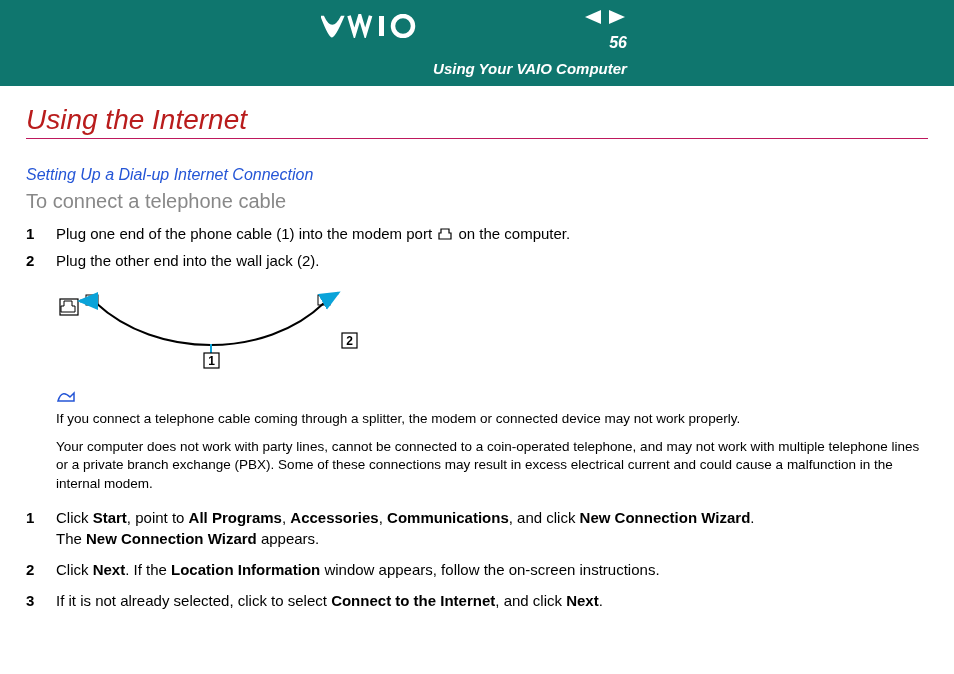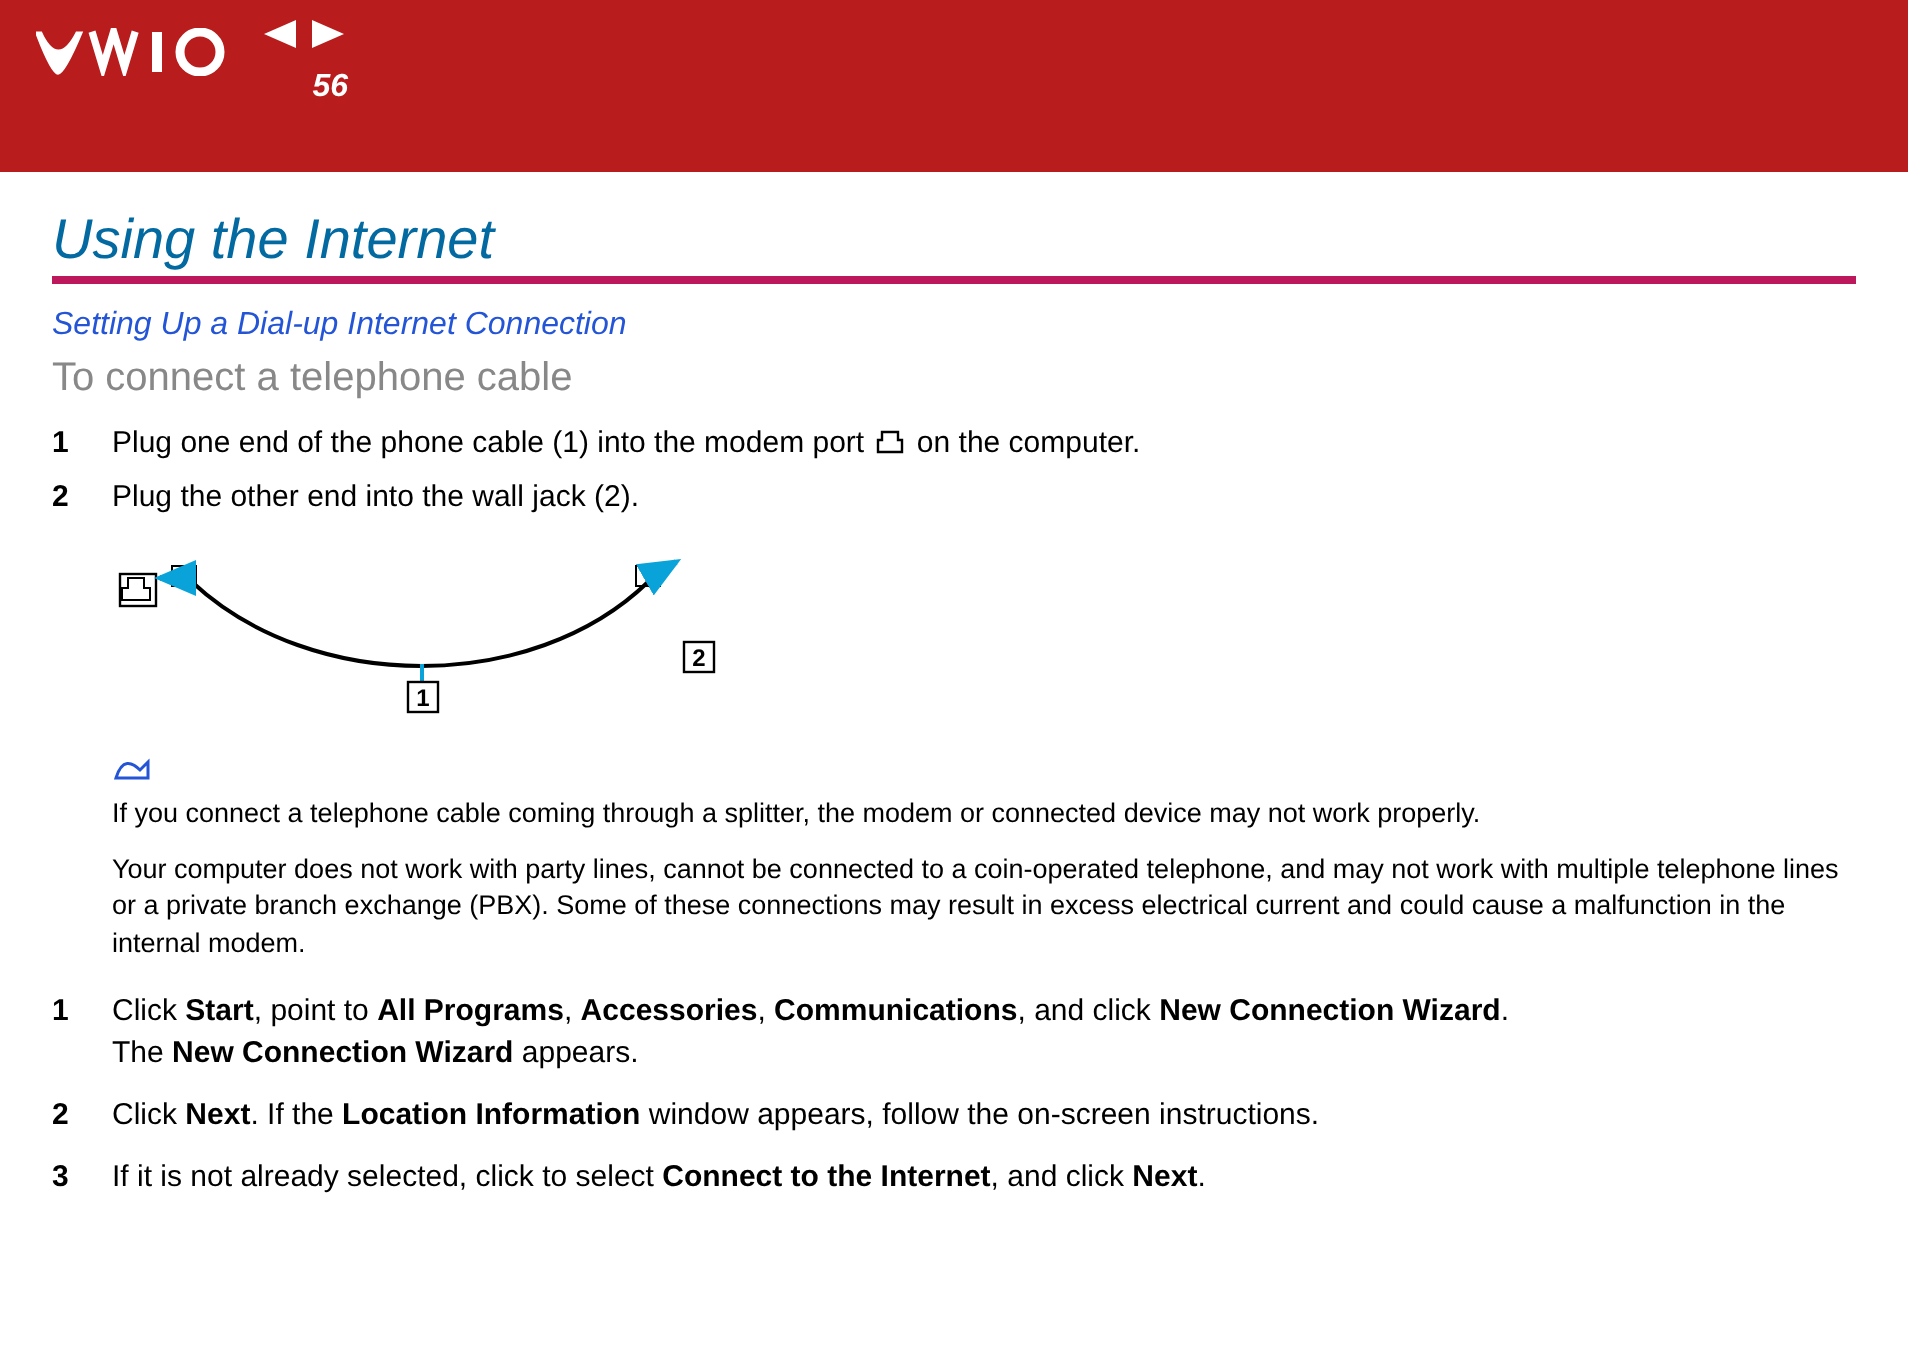--- a/index.html
+++ b/index.html
@@ -4,47 +4,47 @@
 <style>
   * { margin: 0; padding: 0; box-sizing: border-box; }
   body {
     width: 954px;
     height: 674px;
     font-family: Arial, Helvetica, sans-serif;
     background: #fff;
     overflow: hidden;
   }
   .header {
-    background: #b91c1c;
+    background: #0f766e;
     color: #fff;
     height: 86px;
     padding: 10px 24px 6px 18px;
     display: flex;
-    justify-content: flex-start;
+    justify-content: center;
     align-items: flex-start;
   }
   .logo { display: flex; align-items: center; margin-top: 4px; }
   .header-right {
     display: flex;
     flex-direction: column;
     align-items: flex-end;
     gap: 6px;
   }
   .nav-arrows { display: flex; gap: 8px; align-items: center; }
   .page-number { font-weight: bold; font-style: italic; font-size: 16px; }
   .section-label { font-weight: bold; font-style: italic; font-size: 15px; margin-top: 2px; }
   .content { padding: 18px 26px 0 26px; }
   .h1 {
     font-size: 28px;
     font-style: italic;
     font-weight: normal;
-    color: #0369a1;
-    border-bottom: 4px solid #be185d;
+    color: #b91c1c;
+    border-bottom: 1px solid #be185d;
     padding-bottom: 2px;
-    margin-bottom: 12px;
+    margin-bottom: 27px;
   }
   .h2 {
     font-size: 16px;
     font-style: italic;
     font-weight: normal;
     color: #2455d6;
     margin-bottom: 6px;
   }
   .body-text {
     font-size: 15px;
@@ -118,20 +118,21 @@
             <polygon points="18,0 18,14 2,7" fill="#fff"></polygon>
           </svg>
       </span>
       <span>
         <svg width="18" height="14" viewBox="0 0 18 14">
             <polygon points="0,0 0,14 16,7" fill="#fff"></polygon>
           </svg>
       </span>
     </div>
     <div class="page-number">56</div>
+    <div class="section-label">Using Your VAIO Computer</div>
   </div>
 </div>
 
 <div class="content">
   <div class="h1">Using the Internet</div>
   <div class="h2">Setting Up a Dial-up Internet Connection</div>
 
   <div class="h3">To connect a telephone cable</div>
   <ol class="step-list">
     <li class="step-item">

